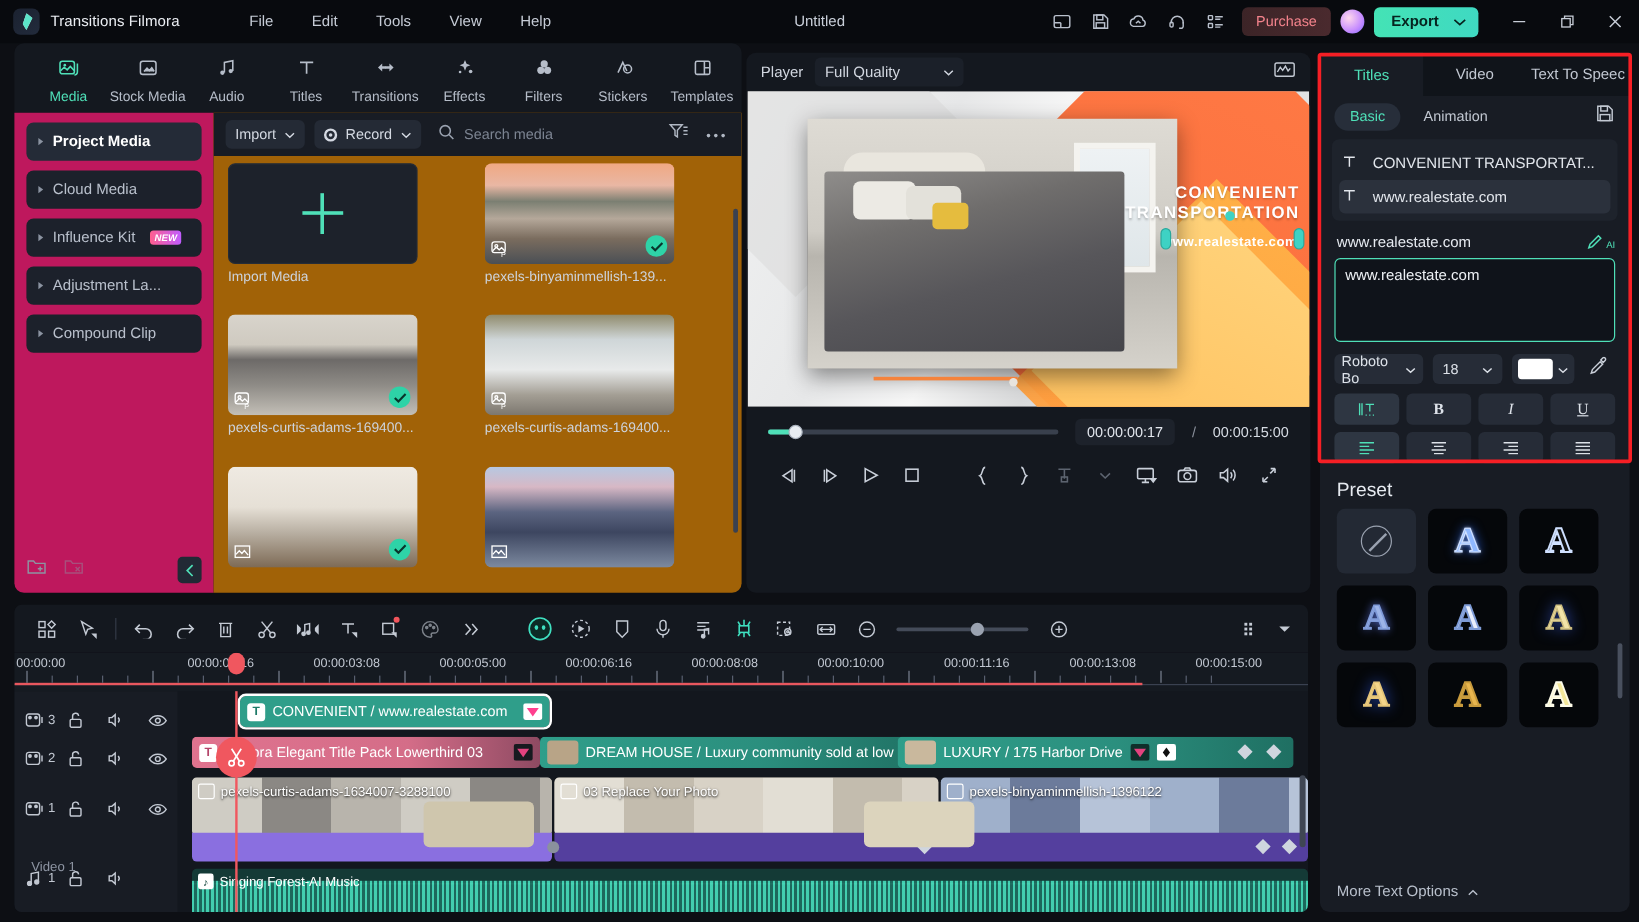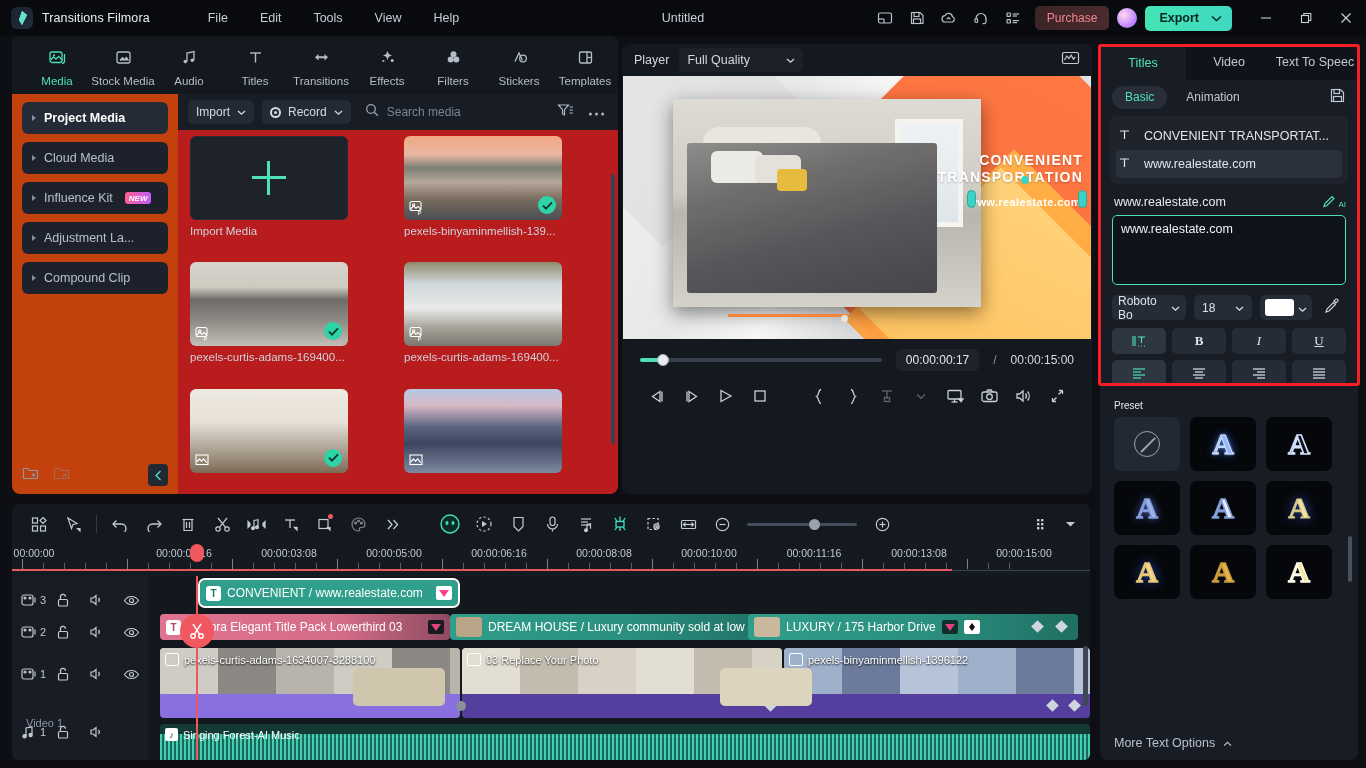--- a/index.html
+++ b/index.html
@@ -69,21 +69,21 @@
   .ttab {
     width: 66px; display: flex; flex-direction: column; align-items: center;
     gap: 4px; cursor: pointer; color: #b6bdc9; padding-top: 4px;
   }
   .ttab .tlabel { font-size: 11.5px; }
   .ttab.active { color: #4fe0b8; }
 
   
   .leftpane {
     position: absolute; top: 94px; left: 12px; width: 166px; height: 400px;
-    background: #c2410c; border-radius: 0 0 0 8px;
+    background: #be185d; border-radius: 0 0 0 8px;
     padding: 8px 10px 0 10px;
   }
   .side-item {
     height: 32px; border-radius: 6px; background: #1c212b;
     display: flex; align-items: center; gap: 8px; padding-left: 10px;
     margin-bottom: 8px; font-size: 12.5px; color: #b9c0cc; cursor: pointer;
   }
   .side-item.active { background: #242b37; color: #fff; font-weight: bold; }
   .caret { width:0;height:0;border-left:4.5px solid #8b93a1;border-top:3.5px solid transparent;border-bottom:3.5px solid transparent; }
   .badge-new {
@@ -97,21 +97,21 @@
   }
   .collapse-btn {
     margin-left: auto; width: 20px; height: 22px; border-radius: 4px;
     background: #222935; color: #4fe0b8; display:flex; align-items:center; justify-content:center;
     cursor: pointer;
   }
 
   
   .mediapane {
     position: absolute; top: 94px; left: 178px; width: 440px; height: 400px;
-    background: #b91c1c; border-radius: 0 0 8px 0; overflow: hidden;
+    background: #a16207; border-radius: 0 0 8px 0; overflow: hidden;
   }
   .media-toolbar {
     height: 36px; display: flex; align-items: center; gap: 8px;
     padding: 0 10px; background:#181c24;
   }
   .pill {
     height: 24px; border-radius: 5px; background: #242a35;
     display: flex; align-items: center; gap: 7px; padding: 0 8px;
     font-size: 12px; color: #d4d9e2; cursor: pointer;
   }
@@ -297,21 +297,21 @@
     display:flex; align-items:center; gap:4px; padding:0 5px; cursor:pointer;
   }
   .swatch { width: 30px; height: 17px; border-radius: 3px; background: #fff; }
   .eyedrop { margin-left: 4px; color:#c9cfd9; cursor:pointer; }
   .stylegrid { display:grid; grid-template-columns: repeat(4,1fr); gap:6px; padding: 8px 12px 0 12px; }
   .sbtn {
     height: 26px; border-radius: 5px; background:#262c37; display:flex;
     align-items:center; justify-content:center; color:#dde2e9; font-size:13px; cursor:pointer;
   }
   .sbtn.on { background:#2e3642; color:#4fe0b8; }
-  .preset-hdr { padding: 14px 12px 6px 14px; font-size: 10px; color:#e6eaf0; }
+  .preset-hdr { padding: 14px 12px 6px 14px; font-size: 16px; color:#e6eaf0; }
   .presets { display:grid; grid-template-columns: repeat(3,1fr); gap:10px; padding: 0 26px 0 14px; }
   .pcell {
     height: 54px; border-radius: 7px; background:#05070a;
     display:flex; align-items:center; justify-content:center;
     font-size: 30px; font-weight: bold; cursor:pointer;
     font-family: "Liberation Serif", serif;
   }
   .pcell.none { background:#232934; }
   .noslash { width:26px;height:26px;border-radius:50%;border:1.5px solid #9aa2b0; position:relative; }
   .noslash:after { content:''; position:absolute; left:3px; top:12px; width:20px; height:1.5px;

